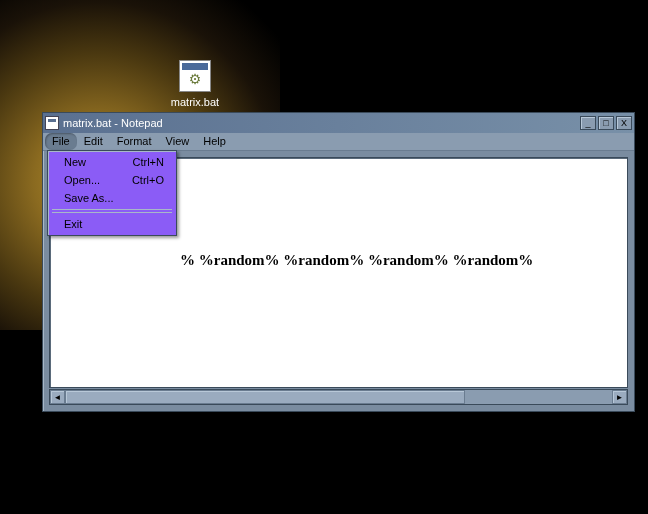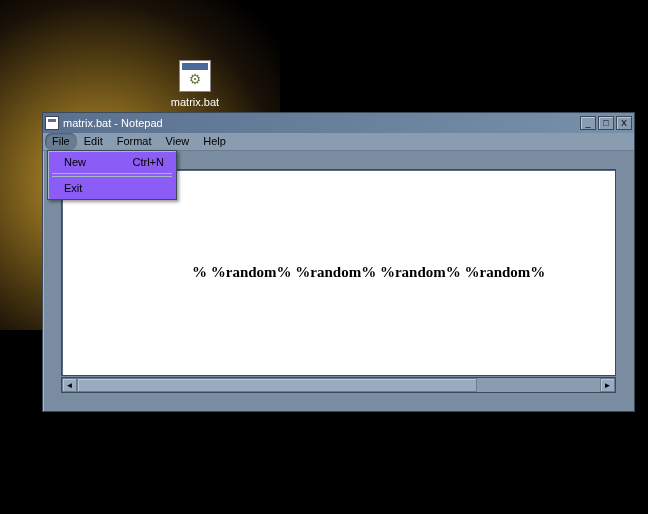--- a/index.html
+++ b/index.html
@@ -108,21 +108,21 @@
   cursor: pointer;
   color: #000;
   border-radius: 7px;
 }
 .menubar .menu-item.active {
   background: #6a7c90;
   box-shadow: inset 1px 1px 2px rgba(0,0,0,0.3);
 }
 .content-wrap {
   flex: 1;
-  padding: 18px;
+  padding: 6px;
   display: flex;
   flex-direction: column;
 }
 .textarea {
   flex: 1;
   background: #fff;
   border: 1px solid #3a4a5a;
   box-shadow: inset 1px 1px 0 #5a6a7a;
   padding: 2px 4px;
   font-family: "Comic Sans MS", cursive;
@@ -236,19 +236,27 @@
       <div class="sbtn">►</div>
     </div>
   </div>
 </div>
 
 <div class="dropdown">
   <div class="dd-item">
     <span class="dd-label">New</span>
     <span class="dd-short">Ctrl+N</span>
   </div>
+  <div class="dd-item">
+    <span class="dd-label">Open...</span>
+    <span class="dd-short">Ctrl+O</span>
+  </div>
+  <div class="dd-item">
+    <span class="dd-label">Save As...</span>
+    <span class="dd-short"></span>
+  </div>
   <div class="sep"></div>
   <div class="sep"></div>
   <div class="dd-item">
     <span class="dd-label">Exit</span>
     <span class="dd-short"></span>
   </div>
 </div>
 
 </body></html>

